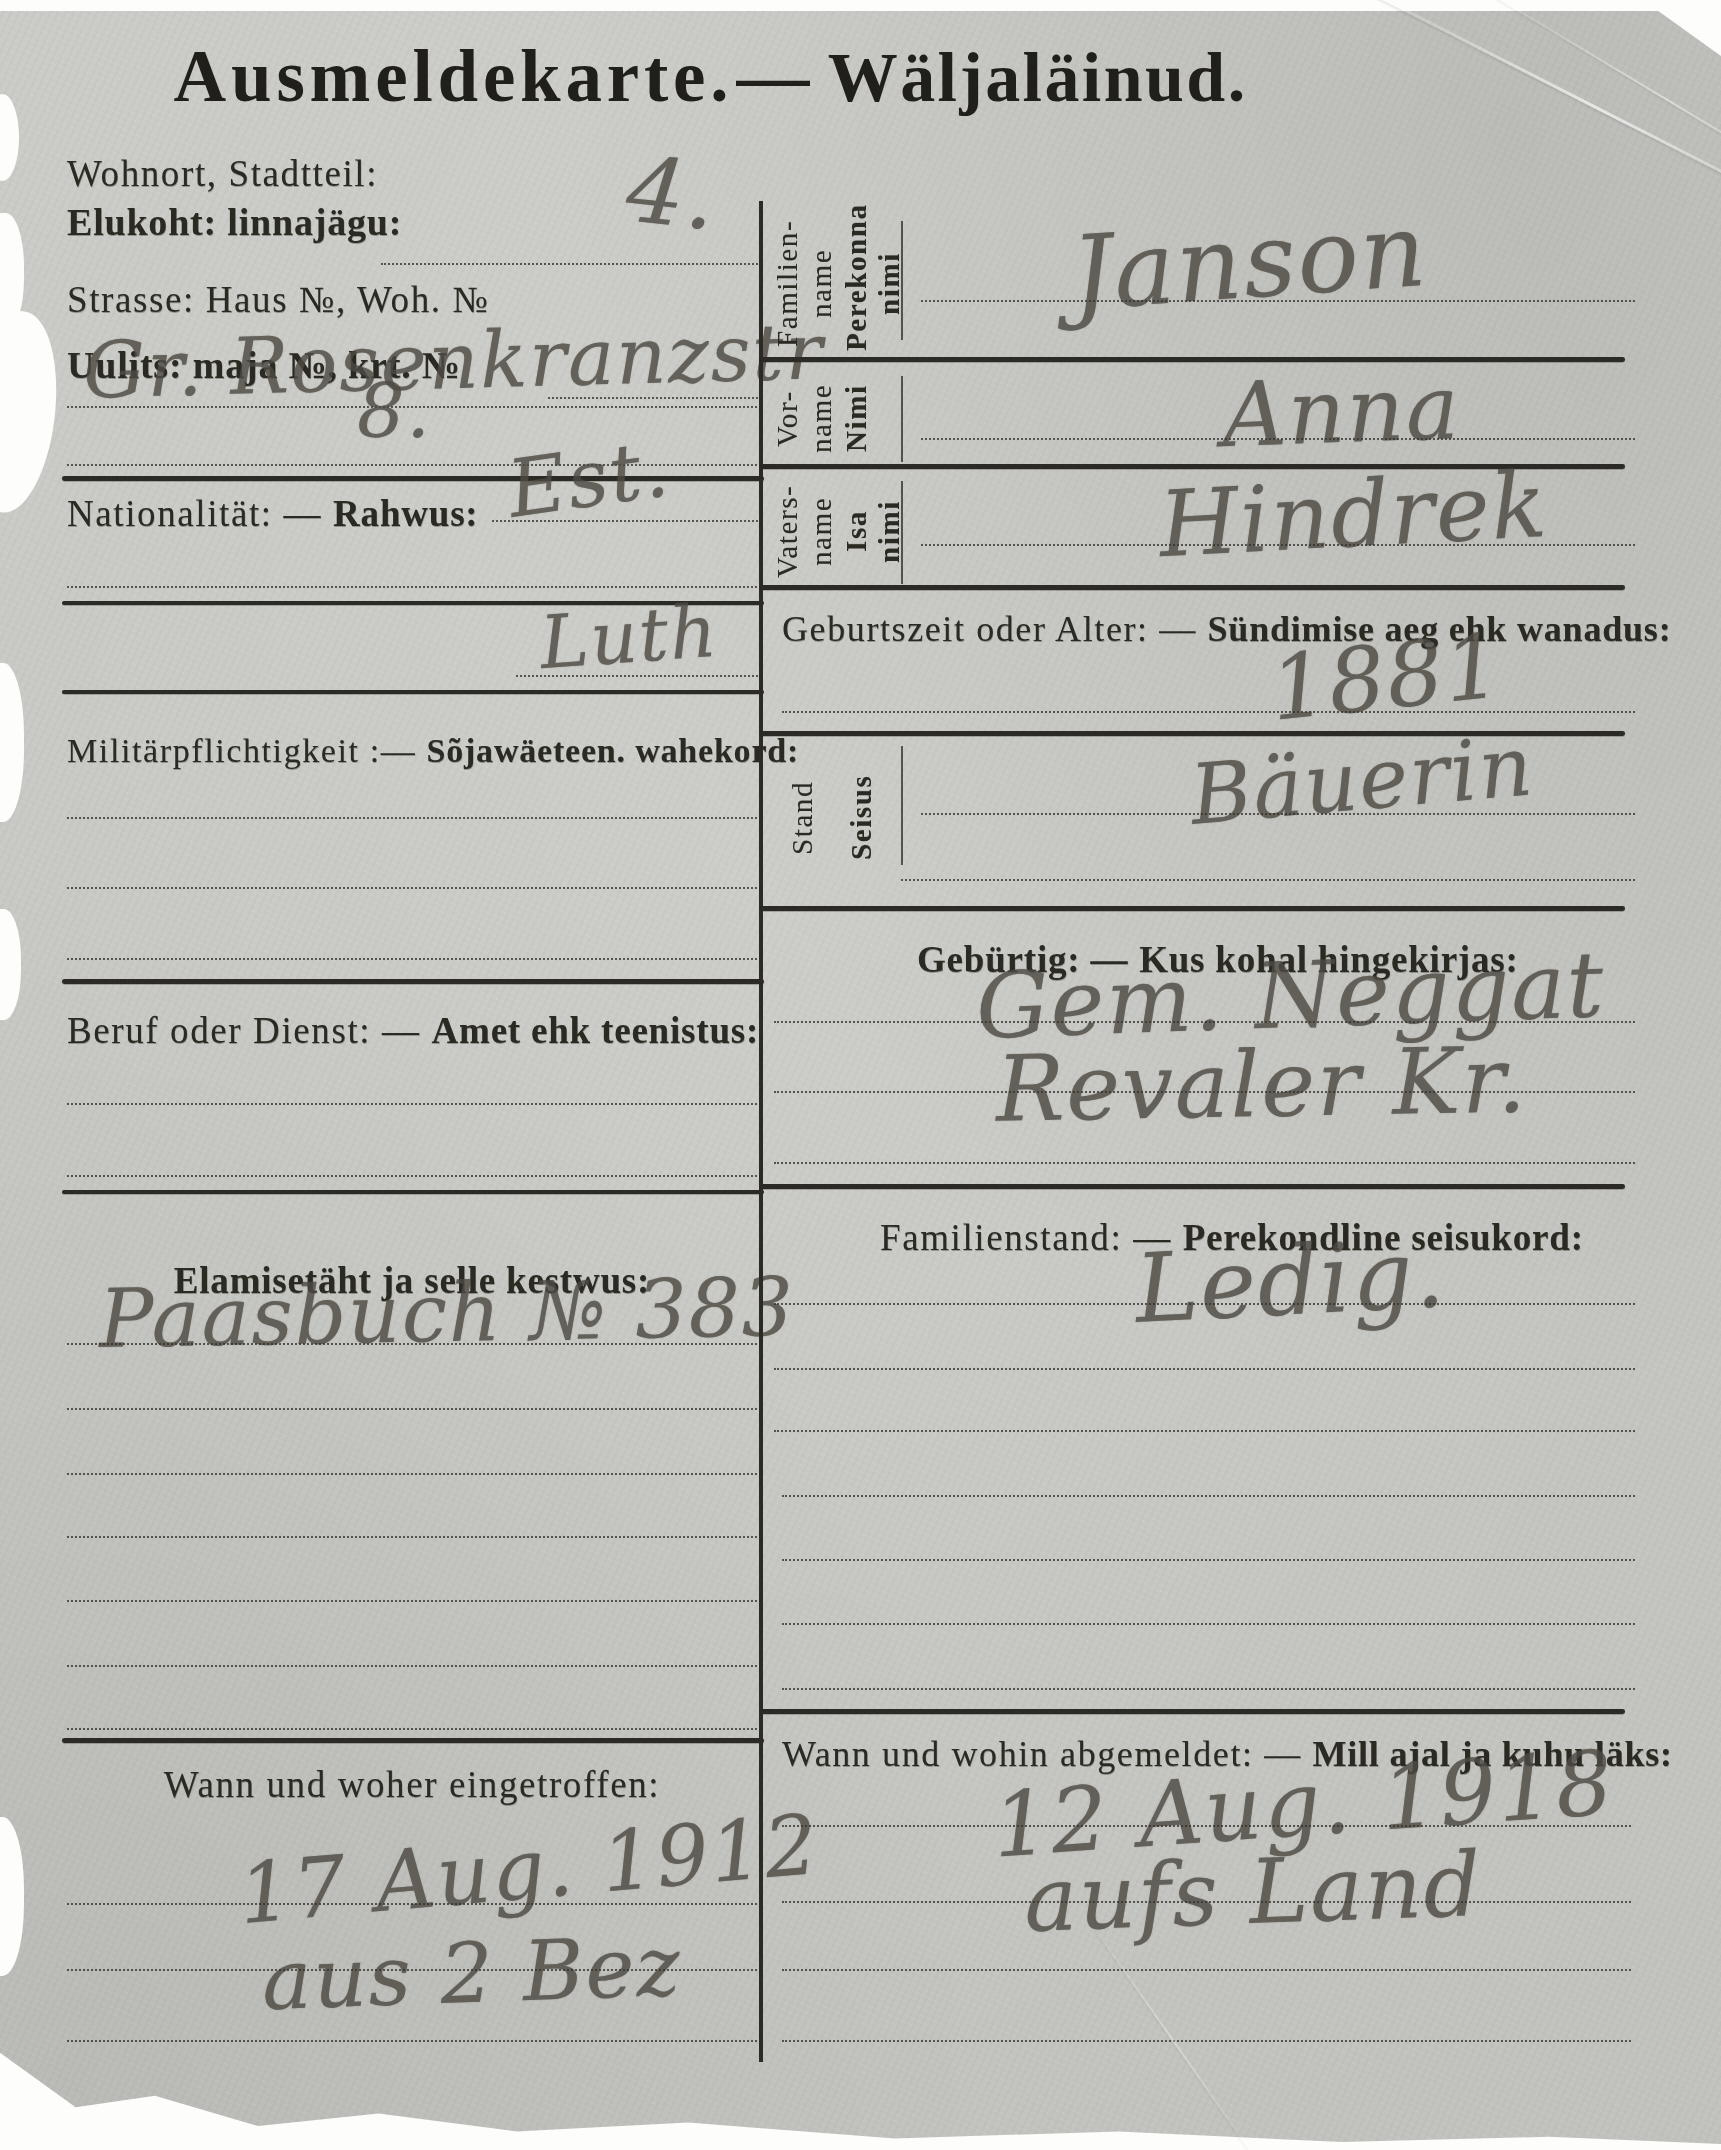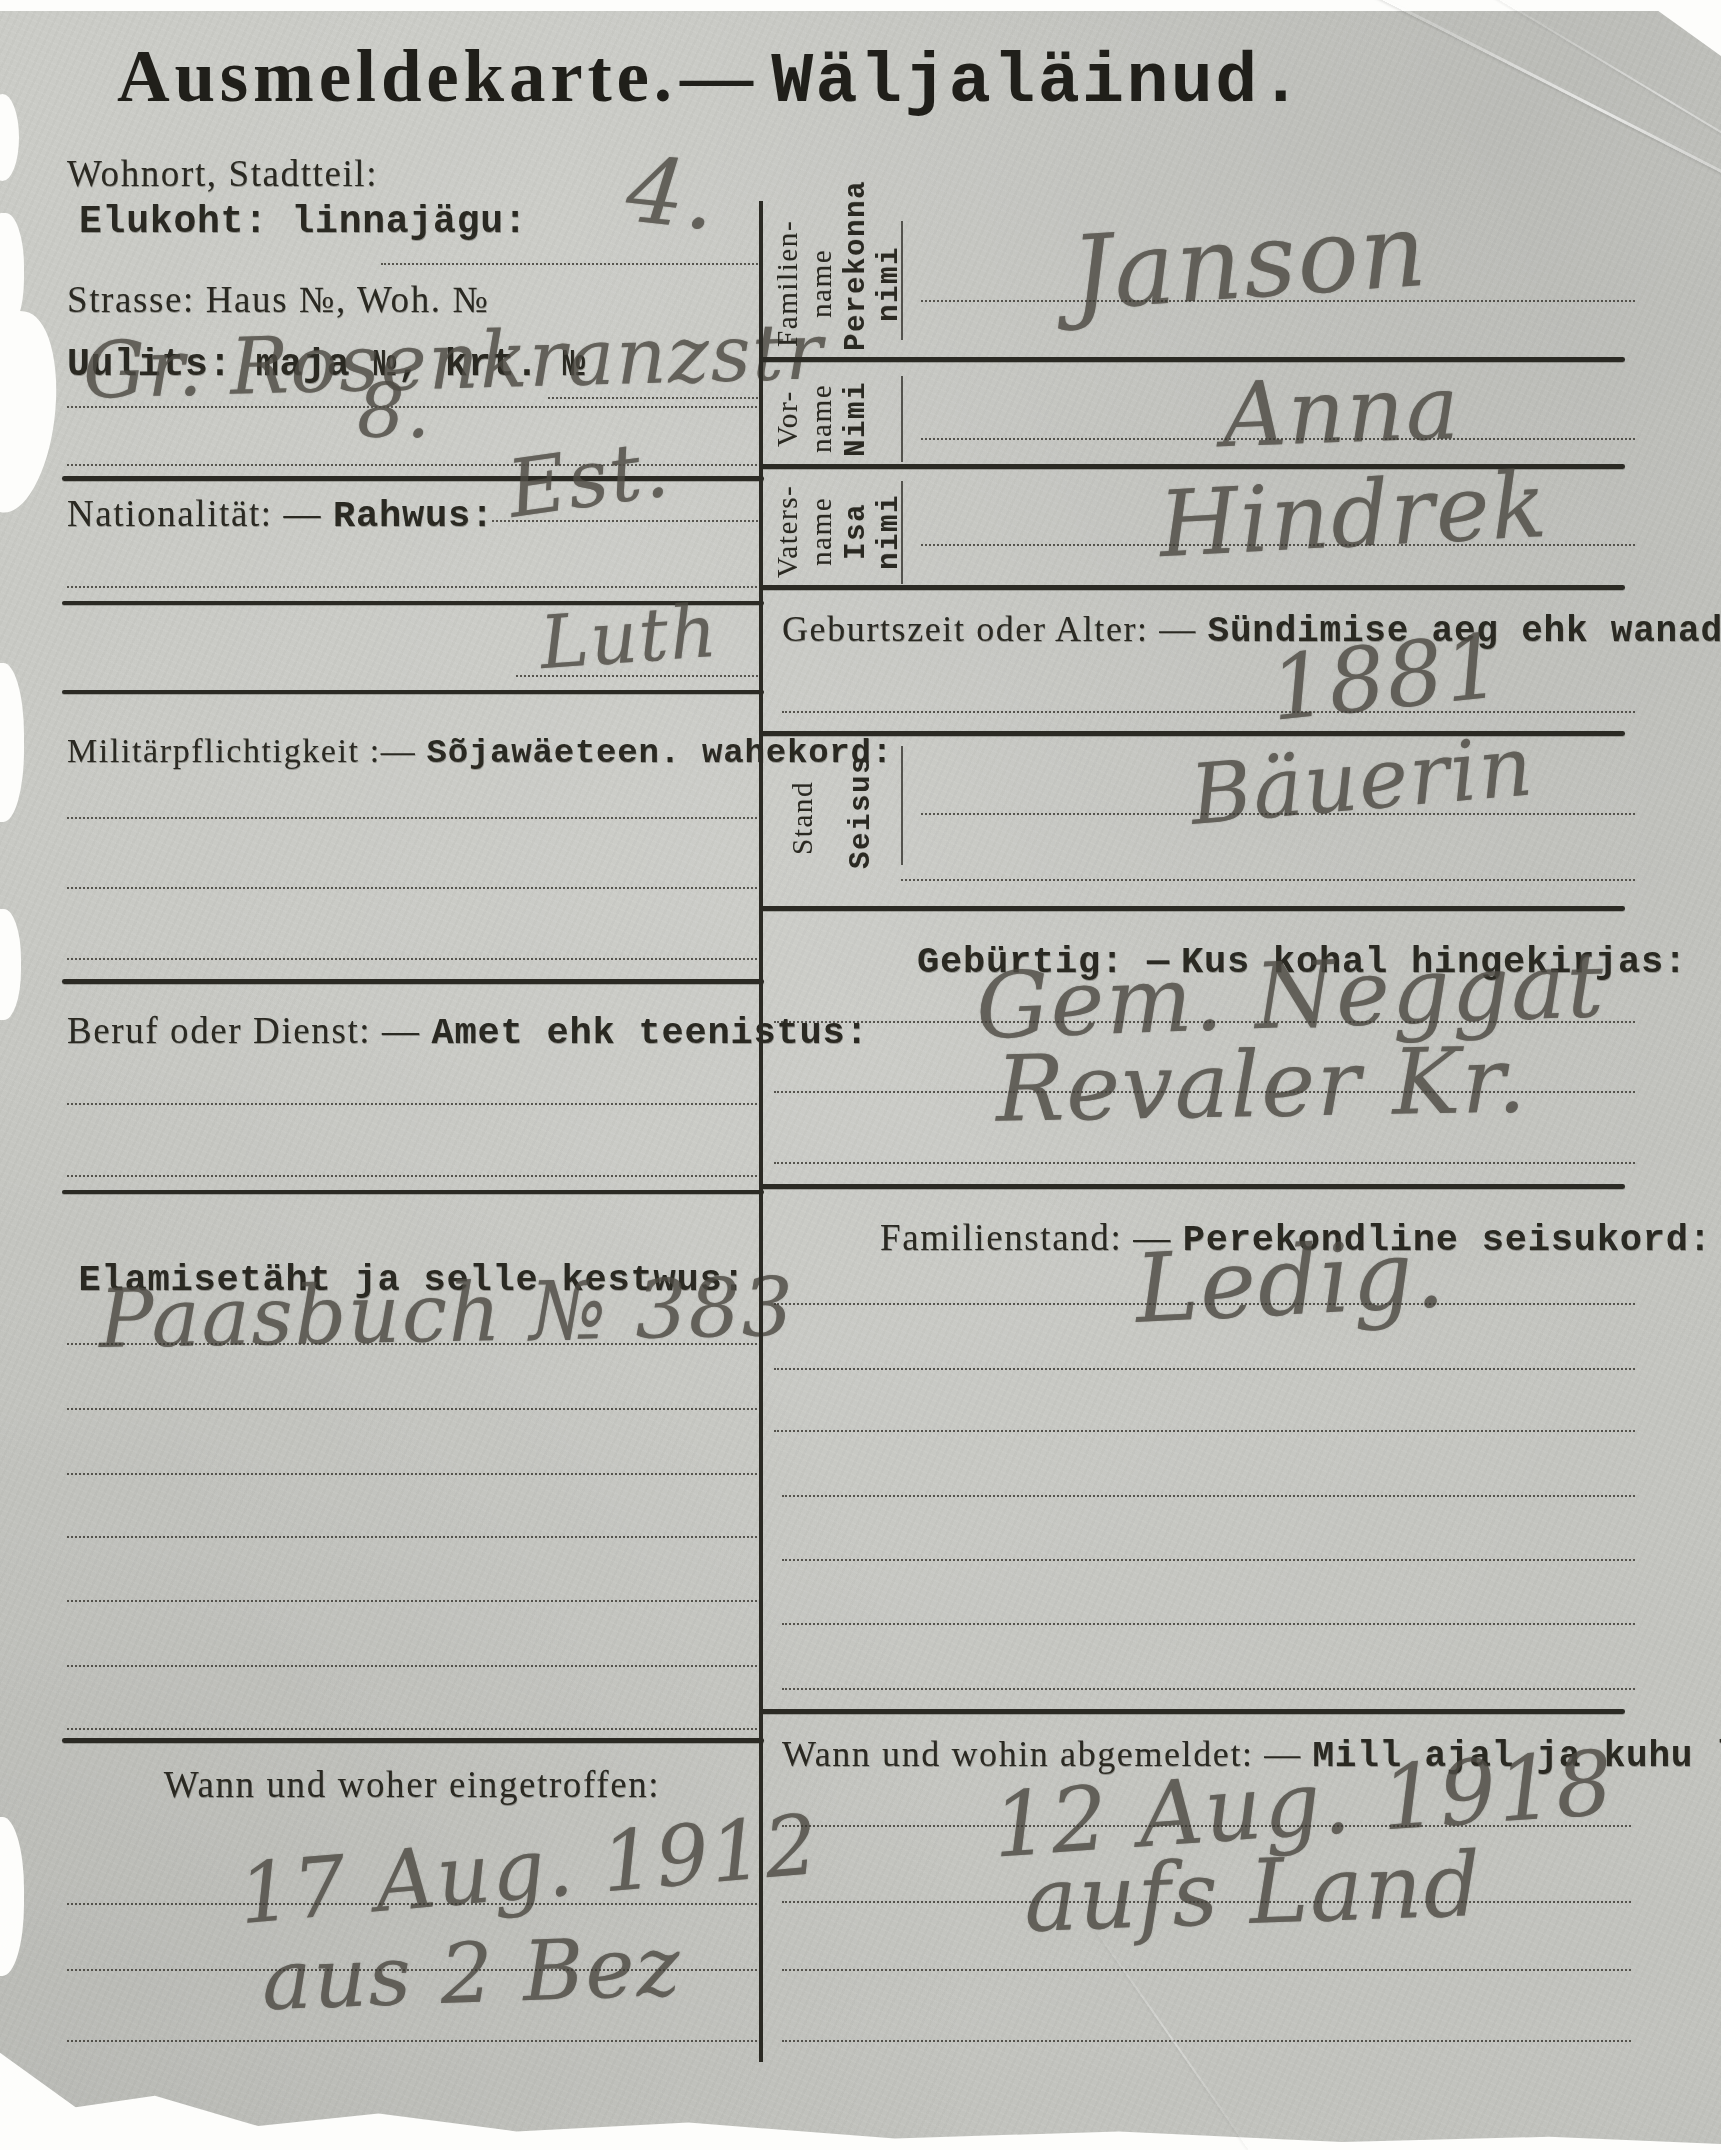--- a/index.html
+++ b/index.html
@@ -7,21 +7,21 @@
     background:
       radial-gradient(ellipse at 88% 6%, rgba(0,0,0,0.07), transparent 45%),
       radial-gradient(ellipse at 4% 96%, rgba(0,0,0,0.05), transparent 40%),
       radial-gradient(ellipse at 50% 40%, rgba(255,255,255,0.10), transparent 70%),
       repeating-linear-gradient(115deg, rgba(110,110,104,0.045) 0 2.4px, transparent 2.4px 7.1px),
       repeating-linear-gradient(24deg, rgba(255,255,255,0.05) 0 1.6px, transparent 1.6px 6.3px),
       linear-gradient(160deg,#cbccc7 0%,#c7c8c3 45%,#c1c2bd 100%);
     font-family:"Liberation Serif",serif;color:#26251f;}
   .print{position:absolute;font-family:"Liberation Serif",serif;color:#2a2922;
     letter-spacing:1.6px;text-shadow:0.5px 0.5px 0 rgba(42,40,33,0.35);white-space:nowrap;}
-  .frak{font-family:Liberation Mono, monospace;font-weight:700;letter-spacing:0.8px;}
+  .frak{font-family:Liberation Serif, serif;font-weight:700;letter-spacing:0.8px;}
   .de{font-family:"Liberation Serif",serif;}
   .hand{position:absolute;font-family:"DejaVu Serif",serif;font-style:italic;
     color:#4d4a43;opacity:.82;white-space:nowrap;letter-spacing:1.6px;
     text-shadow:0 0 1.2px rgba(70,66,58,0.55);}
   .dot{position:absolute;height:0;border-bottom:2.4px dotted rgba(52,50,44,0.78);}
   .bar{position:absolute;height:4.8px;background:#2b2a24;border-radius:2.4px;
     box-shadow:0 0.8px 0 rgba(43,42,36,0.35);}
   .vbar{position:absolute;width:4px;background:#2b2a24;}
   .vrule{position:absolute;width:1.6px;background:rgba(43,42,36,0.75);}
   .vlab{position:absolute;writing-mode:vertical-rl;transform:rotate(180deg);
@@ -41,21 +41,21 @@
 
 <div id="page">
 
   <div id="title">
     <span class="t-de">Ausmeldekarte.</span>
     <span class="t-dash"> — </span>
     <span class="t-et frak">Wäljaläinud.</span>
   </div>
 
   <div class="print" style="left:67px;top:152px;font-size:37px;">Wohnort, Stadtteil:</div>
-  <div class="print frak" style="left:67px;top:200px;font-size:38px;margin-left:12px;">Elukoht: linnajägu:</div>
+  <div class="print frak" style="left:67px;top:200px;font-size:38px;">Elukoht: linnajägu:</div>
   <div class="dot" style="left:381px;top:263px;width:377px;"></div>
   <div class="hand" style="left:627px;top:141px;font-size:91px;transform:rotate(6deg);">4.</div>
 
   <div class="print frak" style="left:67px;top:343px;font-size:38px;">Uulits: maja №, krt. №</div>
   <div class="print" style="left:67px;top:278px;font-size:37px;">Strasse:  Haus №, Woh. №</div>
   <div class="dot" style="left:548px;top:397px;width:210px;"></div>
   <div class="dot" style="left:67px;top:406px;width:690px;"></div>
   <div class="hand" style="left:83px;top:316px;font-size:78px;transform:rotate(-1.5deg);">Gr. Rosenkranzstr</div>
   <div class="hand" style="left:357px;top:367px;font-size:75px;">8.</div>
   <div class="dot" style="left:67px;top:464px;width:690px;"></div>

